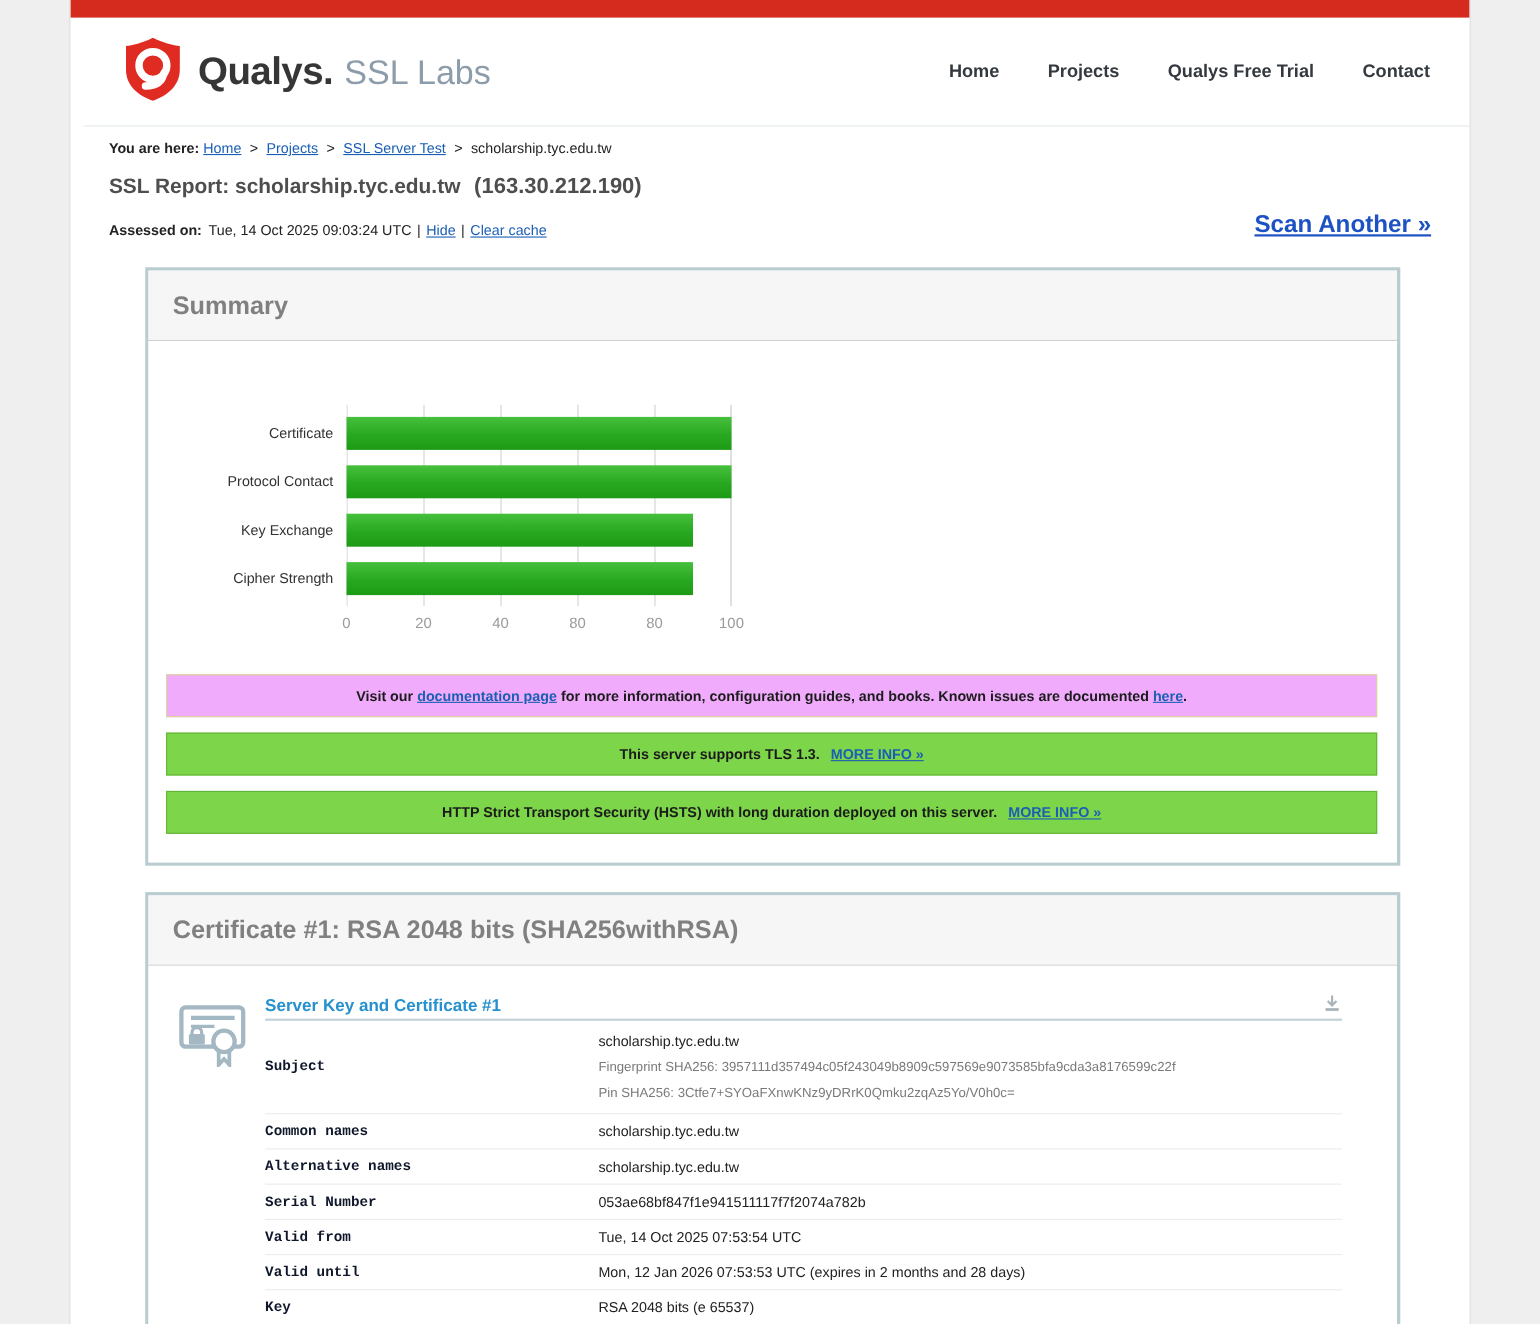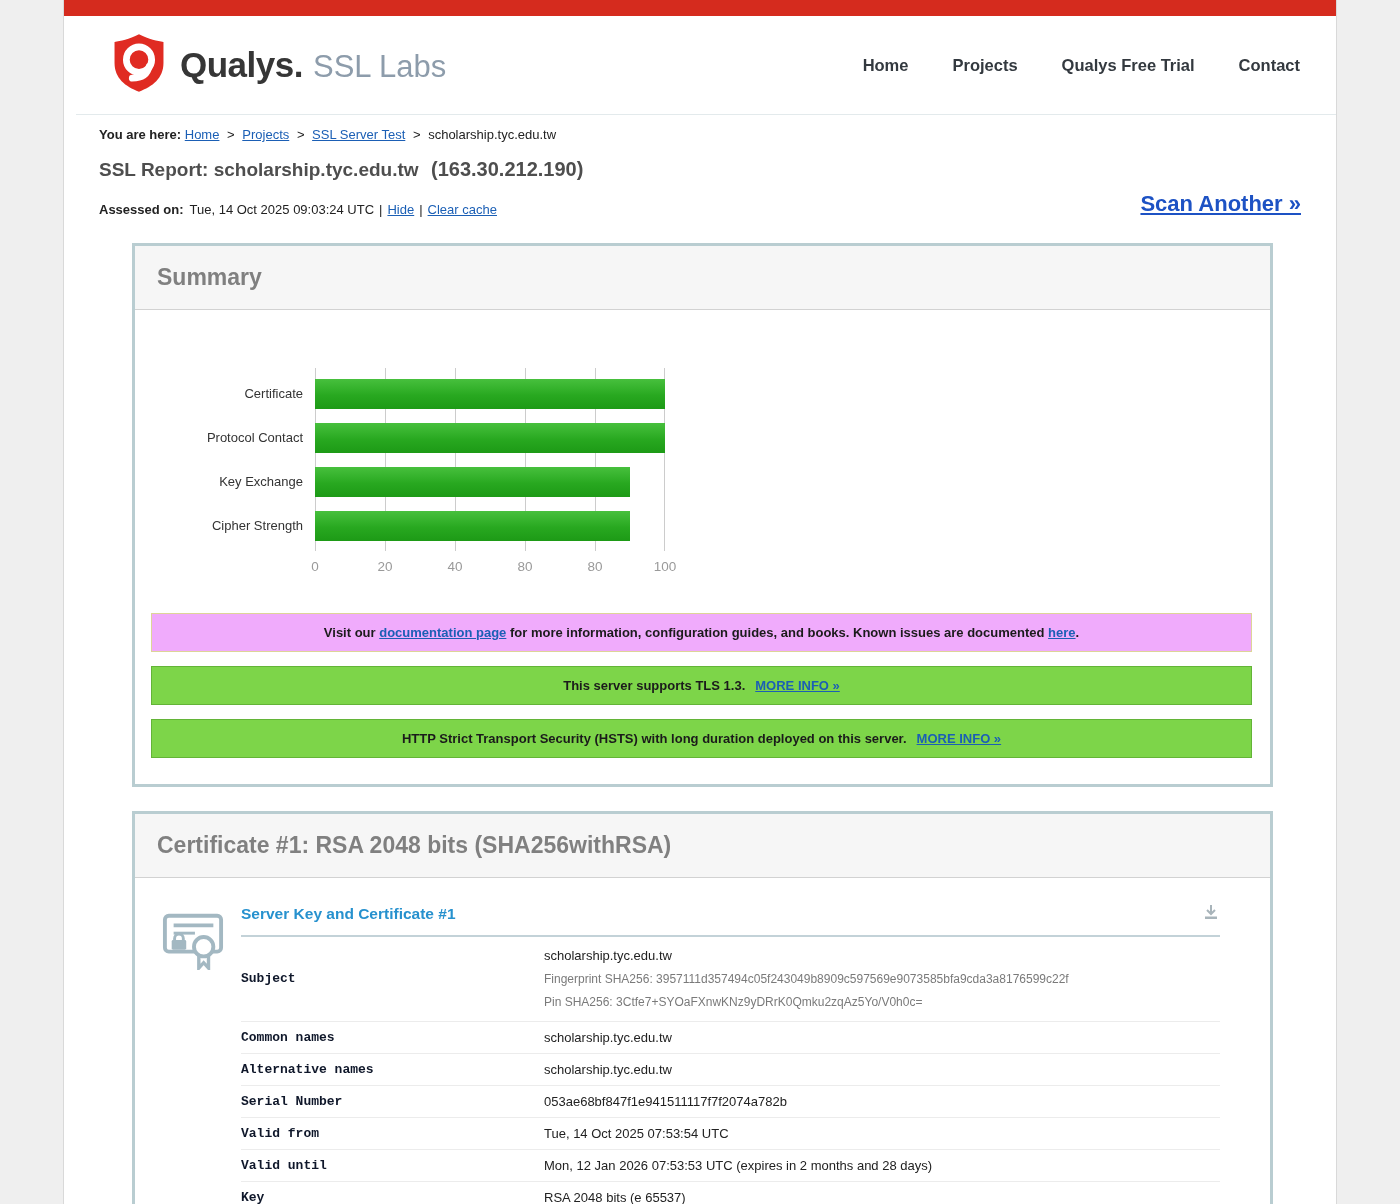--- a/index.html
+++ b/index.html
@@ -90,21 +90,21 @@
   }
   .notice.yellow { background: #f0abfc; border: 1px solid #ddd498; margin-top: 36px; }
   .notice.green { background: #7dd549; border: 1px solid #63b437; }
   .notice a.blue { font-weight: bold; }
   .notice .more { margin-left: 10px; }
 
   .cert-box { margin-top: 24px; }
   .cert-body { background: #fff; padding-bottom: 40px; }
   .cert-section { position: relative; padding: 26px 50px 0 106px; }
   .cert-icon { position: absolute; left: 27px; top: 28px; }
-  .sect-head { display: flex; align-items: center; border-bottom: 2px solid #c3d2d8; padding-bottom: 11px; }
+  .sect-head { display: flex; align-items: center; border-bottom: 2px solid #c3d2d8; padding-bottom: 1px; }
   .sect-title { color: #2691ce; font-weight: bold; font-size: 15.5px; }
   .dl-icon { margin-left: auto; cursor: pointer; }
 
   .crow {
     display: grid; grid-template-columns: 303px 1fr;
     padding: 7px 0; border-bottom: 1px solid #ececec;
     font-size: 13px; align-items: center; min-height: 32px;
   }
   .crow .lab { font-weight: bold; color: #0f172a; font-family: Liberation Mono, monospace; }
   .crow.subject { padding: 11px 0 12px; }

